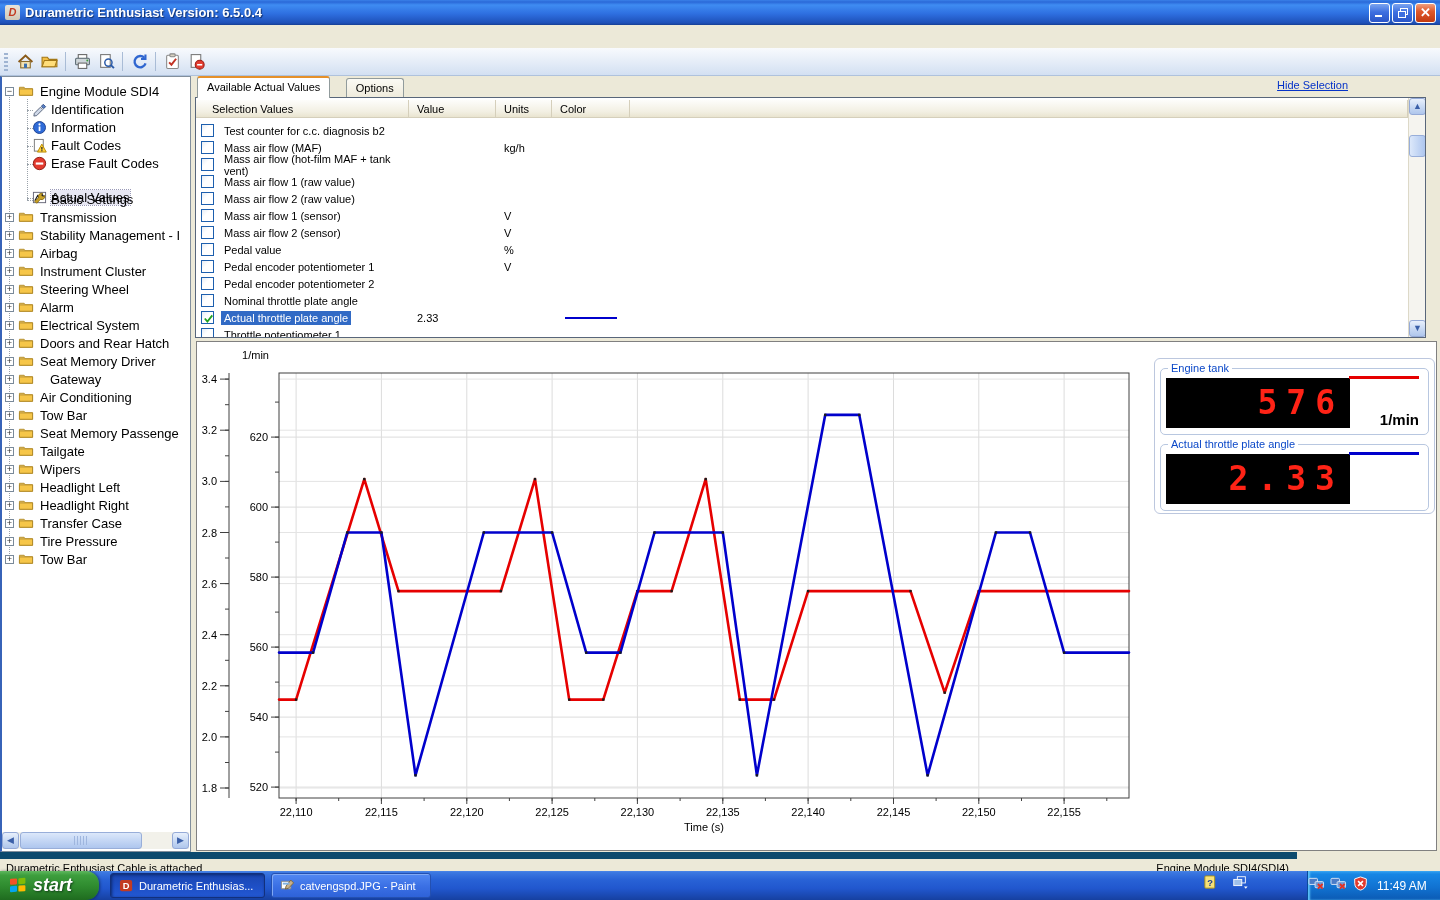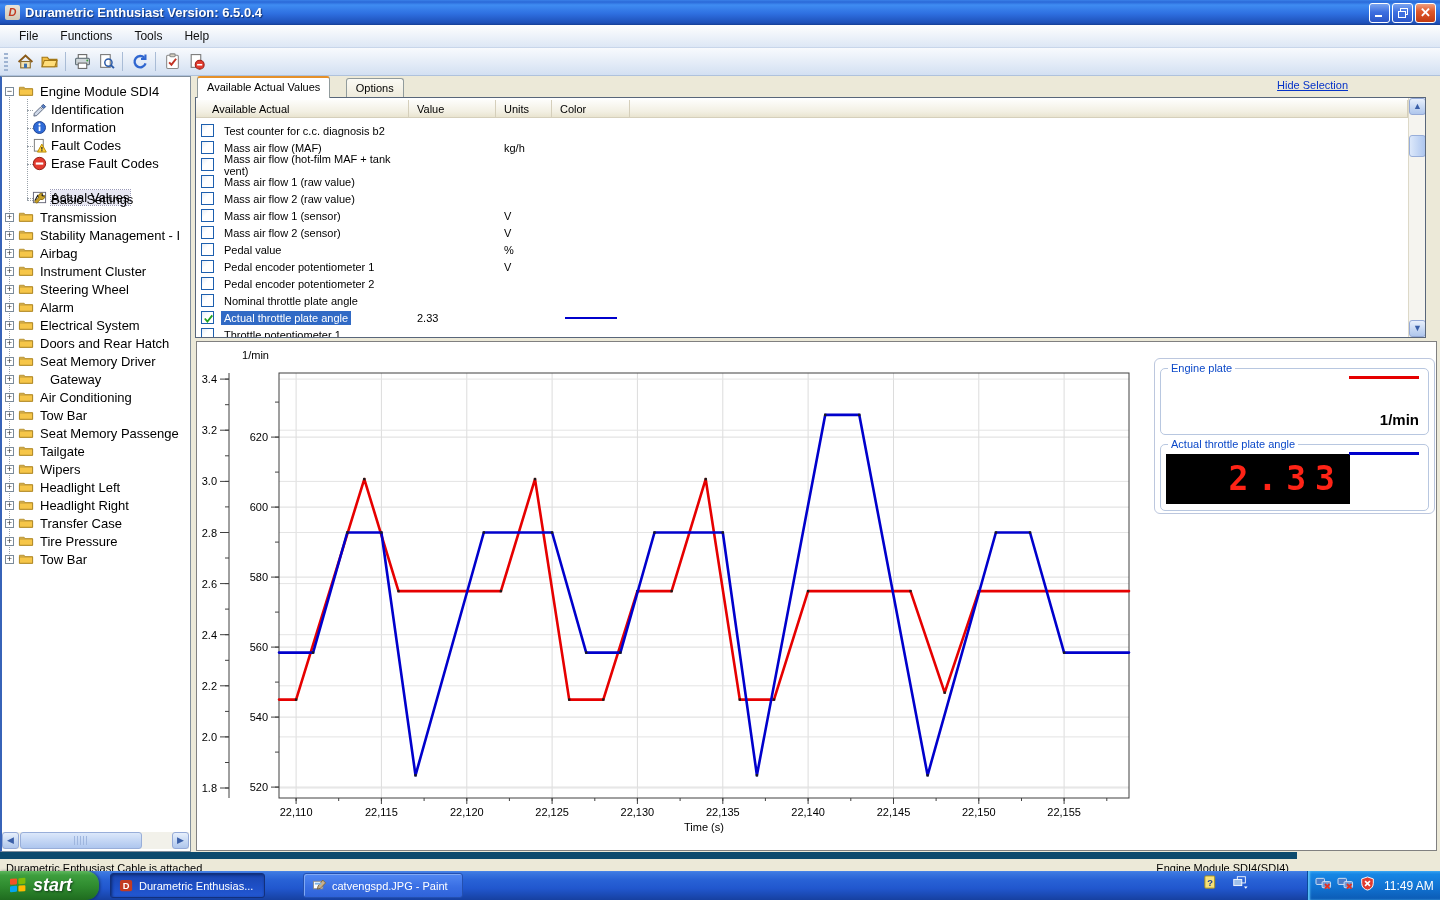--- a/index.html
+++ b/index.html
@@ -112,25 +112,25 @@
     border-radius:0 13px 13px 0;
     background:linear-gradient(180deg,#5FB75F 0%,#3D9E3D 15%,#2E8A2E 55%,#1F6B1F 100%);
     box-shadow:1px 0 3px rgba(0,0,0,.45); display:flex; align-items:center; padding-left:8px; gap:5px; }
   .startbtn .stext { color:#fff; font-weight:bold; font-style:italic; font-size:18px; text-shadow:1px 1px 2px #14421a; }
   #tasks { position:absolute; left:110px; top:2px; display:flex; gap:6px; }
   .taskbtn { height:25px; border-radius:3px; display:flex; align-items:center; gap:5px;
     padding:0 8px; font-size:11px; color:#fff; overflow:hidden; white-space:nowrap; }
   .taskbtn.active { width:155px; background:linear-gradient(#1A46B0,#1E50C8 60%,#2358D2);
     box-shadow:inset 1px 1px 3px #0d2a70; border:1px solid #12307c; }
   .taskbtn.idle { width:160px; background:linear-gradient(#5188F2,#3A6FE4 55%,#2E62D8);
-    border:1px solid #2450b0; box-shadow:inset 1px 1px 0 #7FA8F5;margin-left:32px; }
+    border:1px solid #2450b0; box-shadow:inset 1px 1px 0 #7FA8F5; }
   .mid-icons { position:absolute; right:192px; top:4px; display:flex; gap:14px; align-items:center; }
   .tray { position:absolute; right:0; top:0; width:133px; height:29px;
     background:linear-gradient(180deg,#2D9CF0 0%,#1786E4 12%,#1173D2 55%,#0B5AB4 100%);
-    border-left:1px solid #0A4A9A; box-shadow:inset 2px 0 2px #5CC0F8; display:flex; align-items:center; padding-left:7px; gap:4px; }
+    border-left:1px solid #0A4A9A; box-shadow:inset 2px 0 2px #5CC0F8; display:flex; align-items:center; gap:4px; }
   .clock { color:#fff; font-size:12px; margin-left:4px; }
 
   svg text { font-family:"Liberation Sans", sans-serif; }
 </style>
 </head>
 <body>
 
 <div id="screen">
 
   <div class="titlebar">
@@ -141,26 +141,20 @@
             <rect x="1" y="8" width="7" height="2" fill="#fff"></rect>
           </svg></span>
       <span class="wb"><svg width="12" height="12">
             <rect x="3.5" y="1.5" width="7" height="6" fill="none" stroke="#fff"></rect>
             <rect x="1.5" y="4.5" width="7" height="6" fill="#3D6FE0" stroke="#fff"></rect>
           </svg></span>
       <span class="wb close">✕</span>
     </span>
   </div>
 
-  <div class="menubar" id="menubar">
-      <span class="menuitem">File</span>
-      <span class="menuitem">Functions</span>
-      <span class="menuitem">Tools</span>
-      <span class="menuitem">Help</span>
-    </div>
 
   <div class="toolbar" id="toolbar">
       <span class="grip"></span>
       <span class="tbtn">
         <svg width="17" height="17" viewBox="0 0 16 16">
           <path d="M1.5 8.5 8 2.5l6.5 6" fill="none" stroke="#8a5a18" stroke-width="1.8"></path>
           <rect x="3.5" y="8" width="9" height="6" fill="#f3e3b3" stroke="#8a6a2a"></rect>
           <rect x="6.6" y="10" width="2.8" height="4" fill="#3a6fb0"></rect>
         </svg>
       </span>
@@ -445,21 +439,21 @@
   <div class="tabstrip">
     <div id="tabs">
         <div class="tab active" style="left: 4px;">Available Actual Values</div>
         <div class="tab" style="left: 152.8px;">Options</div>
       </div>
     <a class="hide-sel">Hide Selection</a>
   </div>
 
   <div class="listpanel">
     <div class="listheader" id="list-headers">
-        <div class="hcell" style="width: 213px; padding-left: 16px;">Available Actual</div>
+        <div class="hcell" style="width: 213px; padding-left: 16px;">Selection Values</div>
         <div class="hcell" style="width: 87px;">Value</div>
         <div class="hcell" style="width: 56px;">Units</div>
         <div class="hcell" style="width: 78px;">Color</div>
         <div class="hcell" style="width: 778px;"></div>
       </div>
     <div id="list-rows">
         <div class="lrow" style="top: 24px;">
           <span class="lc" style="width:213px">
             <span class="cb"></span>
             <span class="rowlabel">Test counter for c.c. diagnosis b2</span>
@@ -750,21 +744,22 @@
         <rect x="627.0" y="71.7" width="2.4" height="2.4" fill="#1a1a1a"></rect>
         <rect x="661.1" y="71.7" width="2.4" height="2.4" fill="#1a1a1a"></rect>
         <rect x="729.4" y="432.1" width="2.4" height="2.4" fill="#1a1a1a"></rect>
         <rect x="797.7" y="189.3" width="2.4" height="2.4" fill="#1a1a1a"></rect>
         <rect x="831.8" y="189.3" width="2.4" height="2.4" fill="#1a1a1a"></rect>
         <rect x="865.9" y="309.4" width="2.4" height="2.4" fill="#1a1a1a"></rect>
       </svg>
     <div class="gaugebox">
         <div id="gauges">
           <div class="gauge" style="top: 9px;">
-            <span class="glabel">Engine plate</span>
+            <span class="glabel">Engine tank</span>
+            <span class="lcd">576</span>
             <span class="gswatch" style="background:#e60000"></span>
             <span class="gunit">1/min</span>
           </div>
           <div class="gauge" style="top: 85px;">
             <span class="glabel">Actual throttle plate angle</span>
             <span class="lcd">2.33</span>
             <span class="gswatch" style="background:#0000cc"></span>
           </div>
         </div>
       </div>

